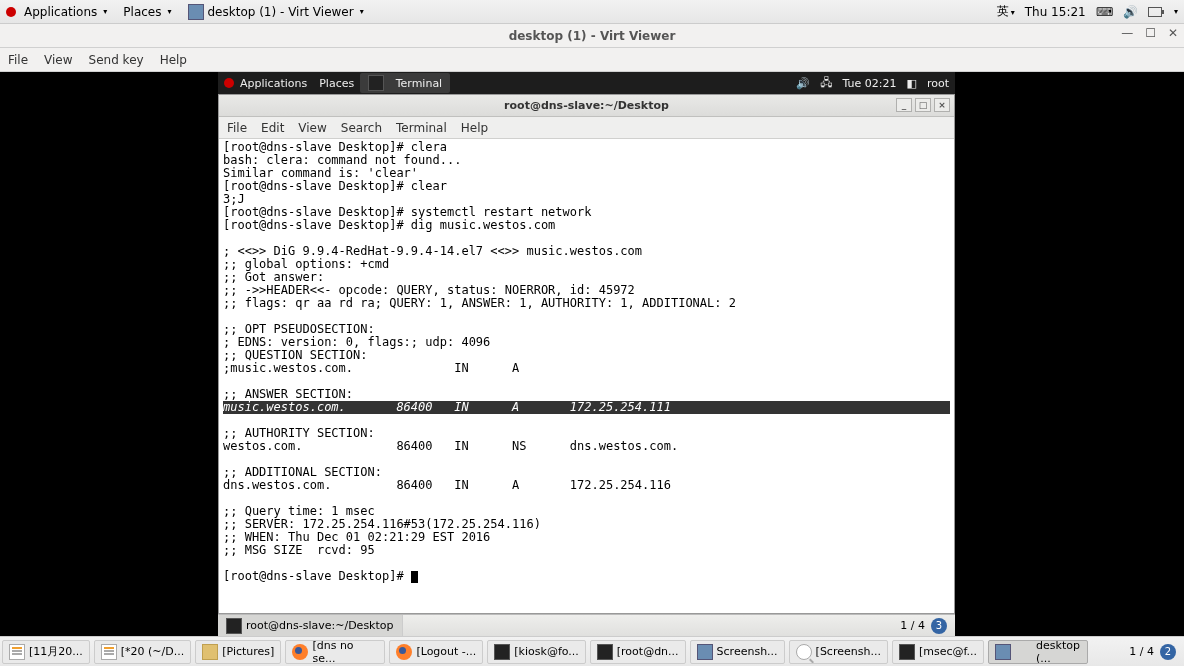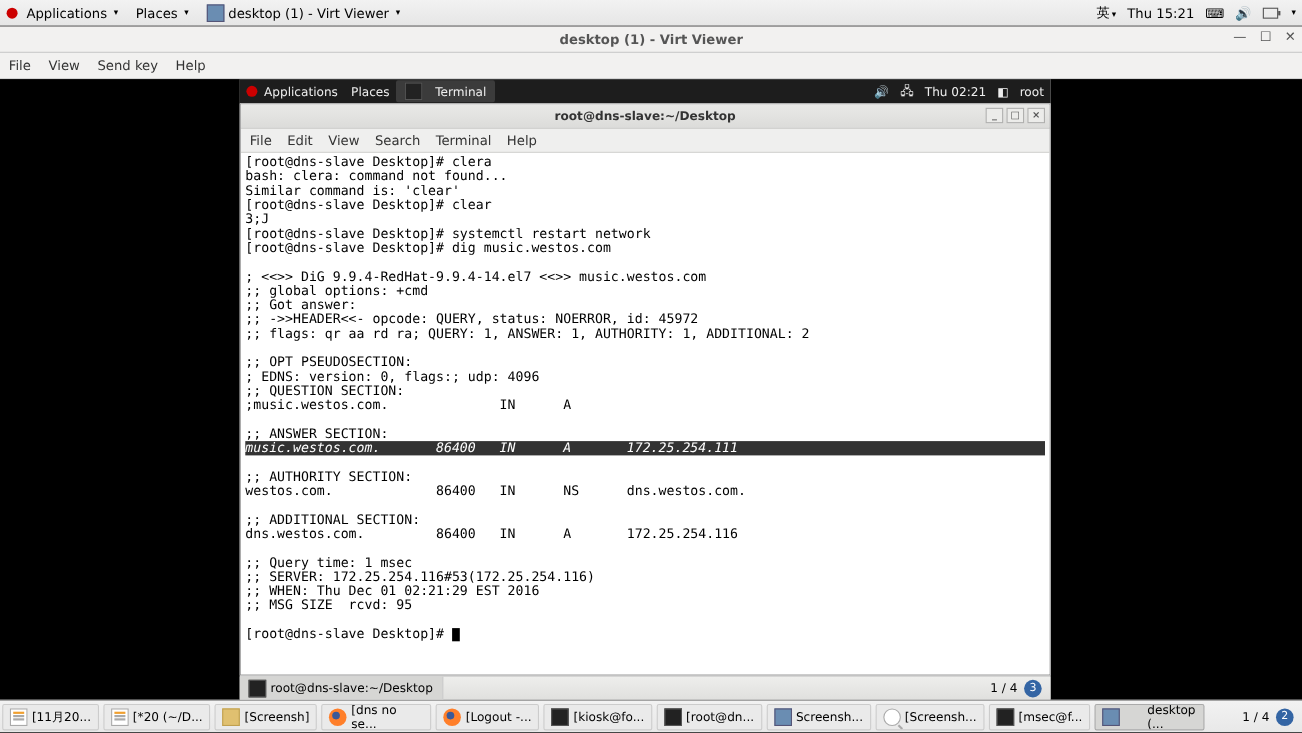--- a/index.html
+++ b/index.html
@@ -111,21 +111,21 @@
     <div class="guest-area">
 
       <div class="guest-top-panel">
         <span class="redhat-dot"></span>
         <div class="menu-item">Applications</div>
         <div class="menu-item">Places</div>
         <div class="menu-item task-active"><span class="icon16 term-icon"></span>&nbsp;<span>Terminal</span></div>
         <div class="right">
           <span>🔊</span>
           <span>🖧</span>
-          <span>Thu 02:21</span>
+          <span>Tue 02:21</span>
           <span>◧</span>
           <span>root</span>
         </div>
       </div>
 
       <div class="termwin">
         <div class="termwin-title">
           <span>root@dns-slave:~/Desktop</span>
           <div class="winbtns">
             <div class="winbtn">_</div>
@@ -196,21 +196,21 @@
   <div class="task">
       <span class="icon16 txt-icon"></span>
       <span>[11月20...</span>
     </div>
     <div class="task">
       <span class="icon16 txt-icon"></span>
       <span>[*20 (~/D...</span>
     </div>
     <div class="task">
       <span class="icon16 folder-icon"></span>
-      <span>[Screensh]</span>
+      <span>[Pictures]</span>
     </div>
     <div class="task">
       <span class="icon16 ff-icon"></span>
       <span>[dns no se...</span>
     </div>
     <div class="task">
       <span class="icon16 ff-icon"></span>
       <span>[Logout -...</span>
     </div>
     <div class="task">

